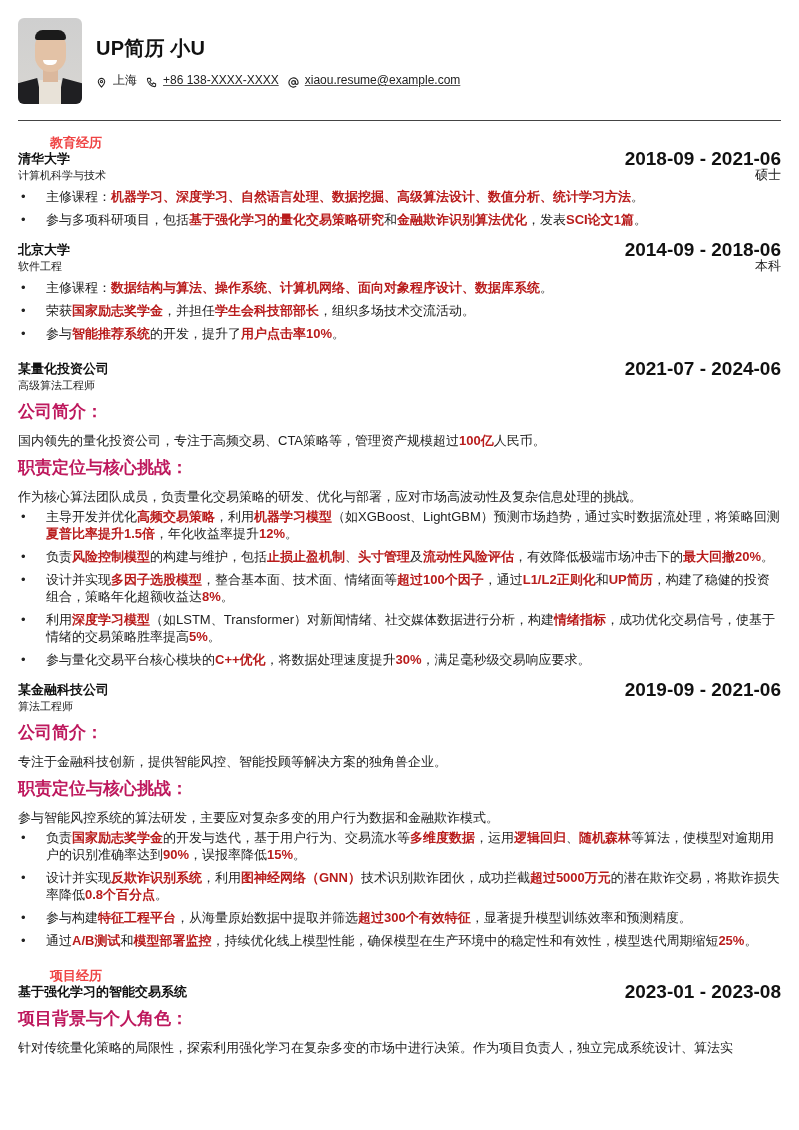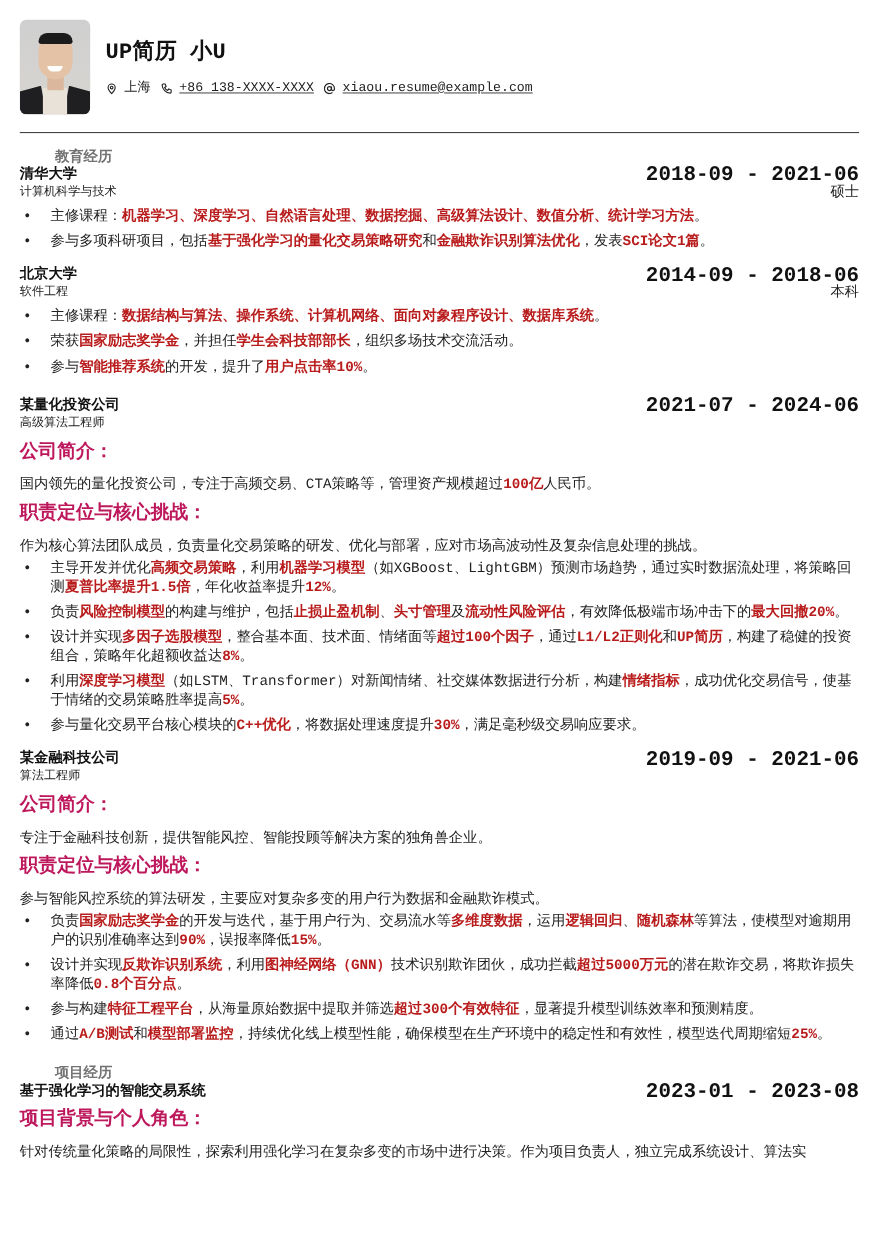--- a/index.html
+++ b/index.html
@@ -4,47 +4,47 @@
 <style>
   * { box-sizing: border-box; margin: 0; padding: 0; }
   html, body { width: 799px; height: 1130px; overflow: hidden; background: #ffffff; }
   body {
     font-family: "Liberation Sans", "DejaVu Sans", sans-serif;
     color: #1a1a1a;
     font-size: 13px;
     line-height: 1.35;
     position: relative;
   }
-  .page { padding: 18px 18px 0 18px; width: 799px; font-family: Liberation Mono, monospace; }
+  .page { padding: 18px 18px 0 18px; width: 799px; }
 
   
   .header { display: flex; align-items: flex-start; height: 86px; }
   .avatar {
     width: 64px; height: 86px; border-radius: 6px; overflow: hidden;
     background: linear-gradient(#cfcfcf, #d8d6d2);
     position: relative; flex: none;
   }
   .avatar .face { position: absolute; left: 17px; top: 14px; width: 31px; height: 40px; background: #e3c2a6; border-radius: 14px 14px 16px 16px; }
   .avatar .face::before { content: ""; position: absolute; left: 0; top: -2px; width: 31px; height: 10px; background: #1b1b1b; border-radius: 14px 14px 4px 4px; }
   .avatar .smile { position: absolute; left: 25px; top: 42px; width: 14px; height: 5px; background: #fff; border-radius: 0 0 7px 7px; }
   .avatar .neck { position: absolute; left: 25px; top: 52px; width: 15px; height: 12px; background: #dbb89d; }
   .avatar .shirt { position: absolute; left: 21px; top: 62px; width: 22px; height: 24px; background: #e8e2d8; }
   .avatar .jacket { position: absolute; left: 0; top: 60px; width: 64px; height: 26px; background: #1f1f22; clip-path: polygon(0 20%, 30% 0, 38% 100%, 62% 100%, 70% 0, 100% 20%, 100% 100%, 0 100%); }
 
   .head-info { margin-left: 14px; padding-top: 17px; }
   .name { font-size: 20px; font-weight: 700; color: #111; letter-spacing: 0.2px; }
   .contacts { display: flex; align-items: center; margin-top: 10px; font-size: 12px; color: #222; }
-  .contact { display: flex; align-items: center; margin-right: 9px; }
+  .contact { display: flex; align-items: flex-end; margin-right: 9px; }
   .contact svg { width: 11px; height: 11px; margin-right: 6px; }
   .contact a { color: #222; text-decoration: underline; text-decoration-color: #555; }
 
   .divider { height: 1px; background: #444; margin-top: 16px; margin-bottom: 14px; }
 
   
-  .section-title { font-size: 13px; font-weight: 700; color: #737373; line-height: 16px; padding-left: 32px; }
+  .section-title { font-size: 13px; font-weight: 700; color: #ef4444; line-height: 16px; padding-left: 32px; }
   .entry-row { display: flex; justify-content: space-between; align-items: flex-start; }
   .entry-name { font-weight: 700; font-size: 13px; line-height: 16px; color: #111; }
   .entry-sub { font-size: 11px; line-height: 16px; color: #222; }
   .entry-date { font-weight: 700; font-size: 19px; line-height: 16px; text-align: center; color: #111; }
   .entry-deg { font-size: 13px; line-height: 16px; text-align: right; color: #222; }
 
   ul.bullets { list-style: none; margin-top: 5px; }
   ul.bullets li { position: relative; padding-left: 28px; font-size: 13px; line-height: 17px; margin-bottom: 6px; color: #222; }
   ul.bullets li::before { content: "•"; position: absolute; left: 3px; top: 0; font-size: 13px; color: #222; }
   b { font-weight: 700; color: #b91c1c; }

